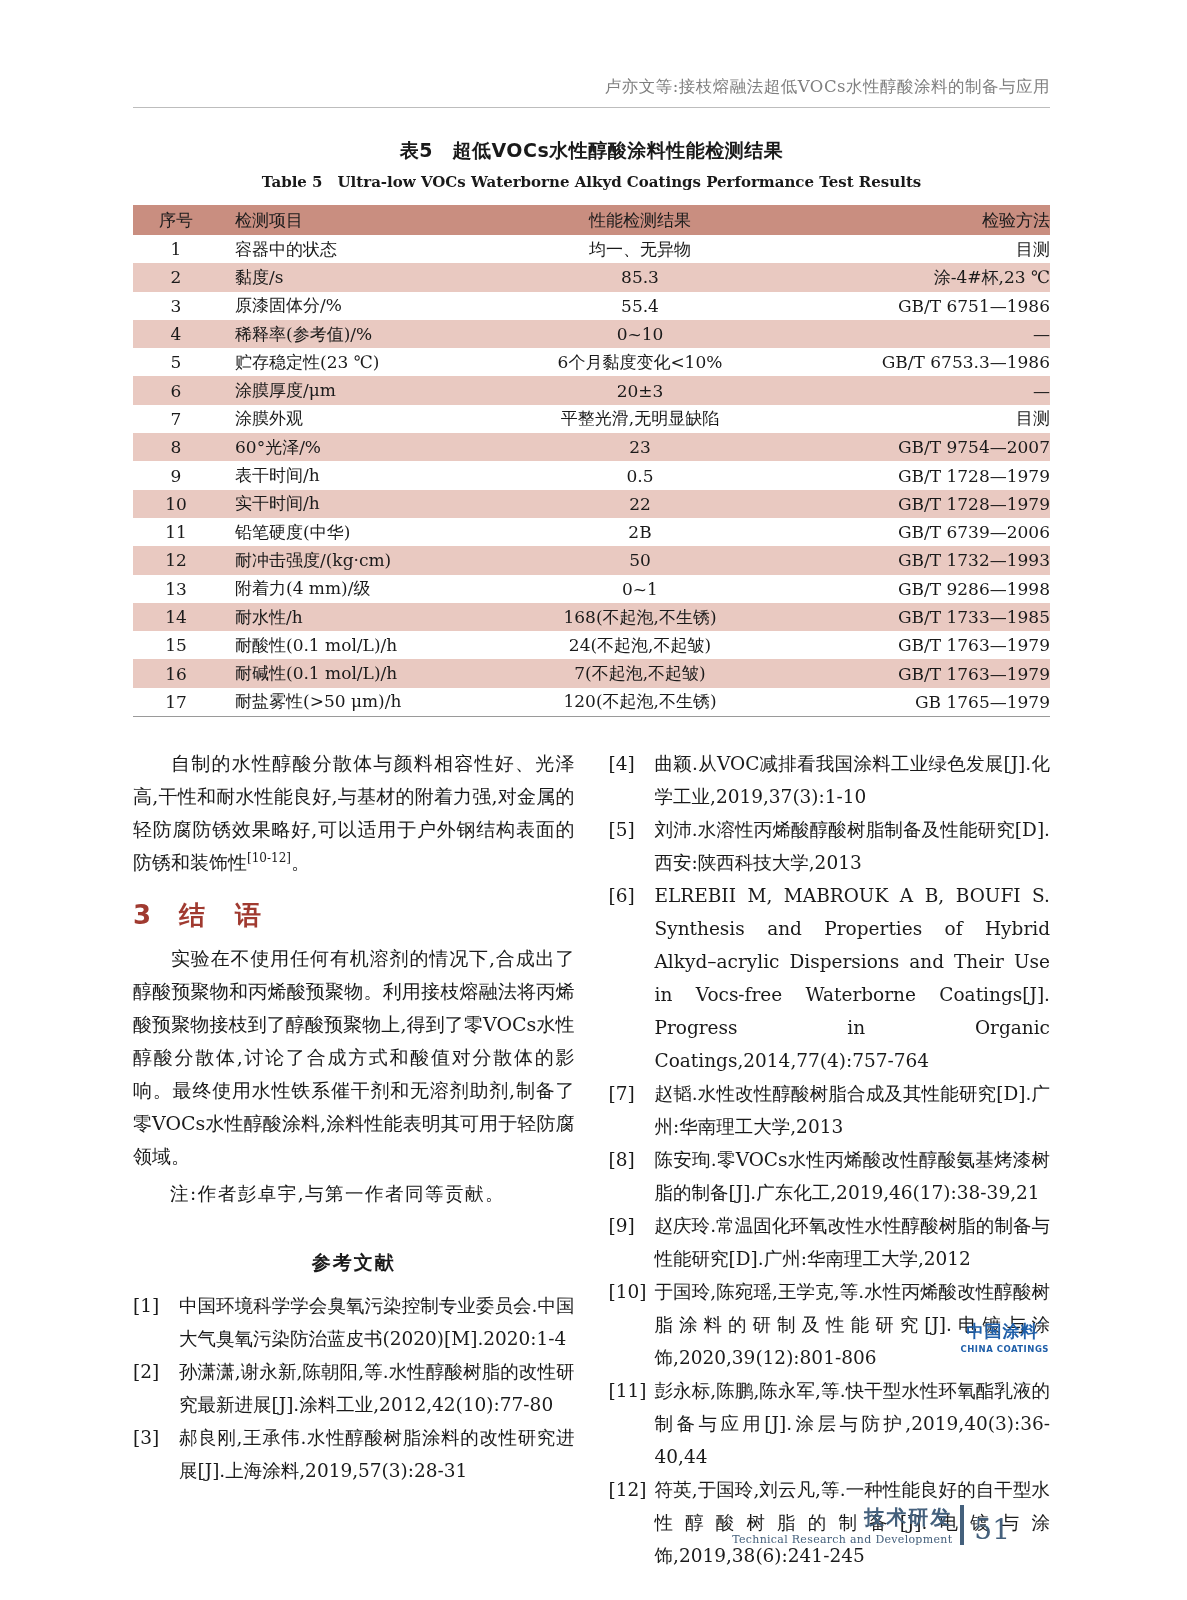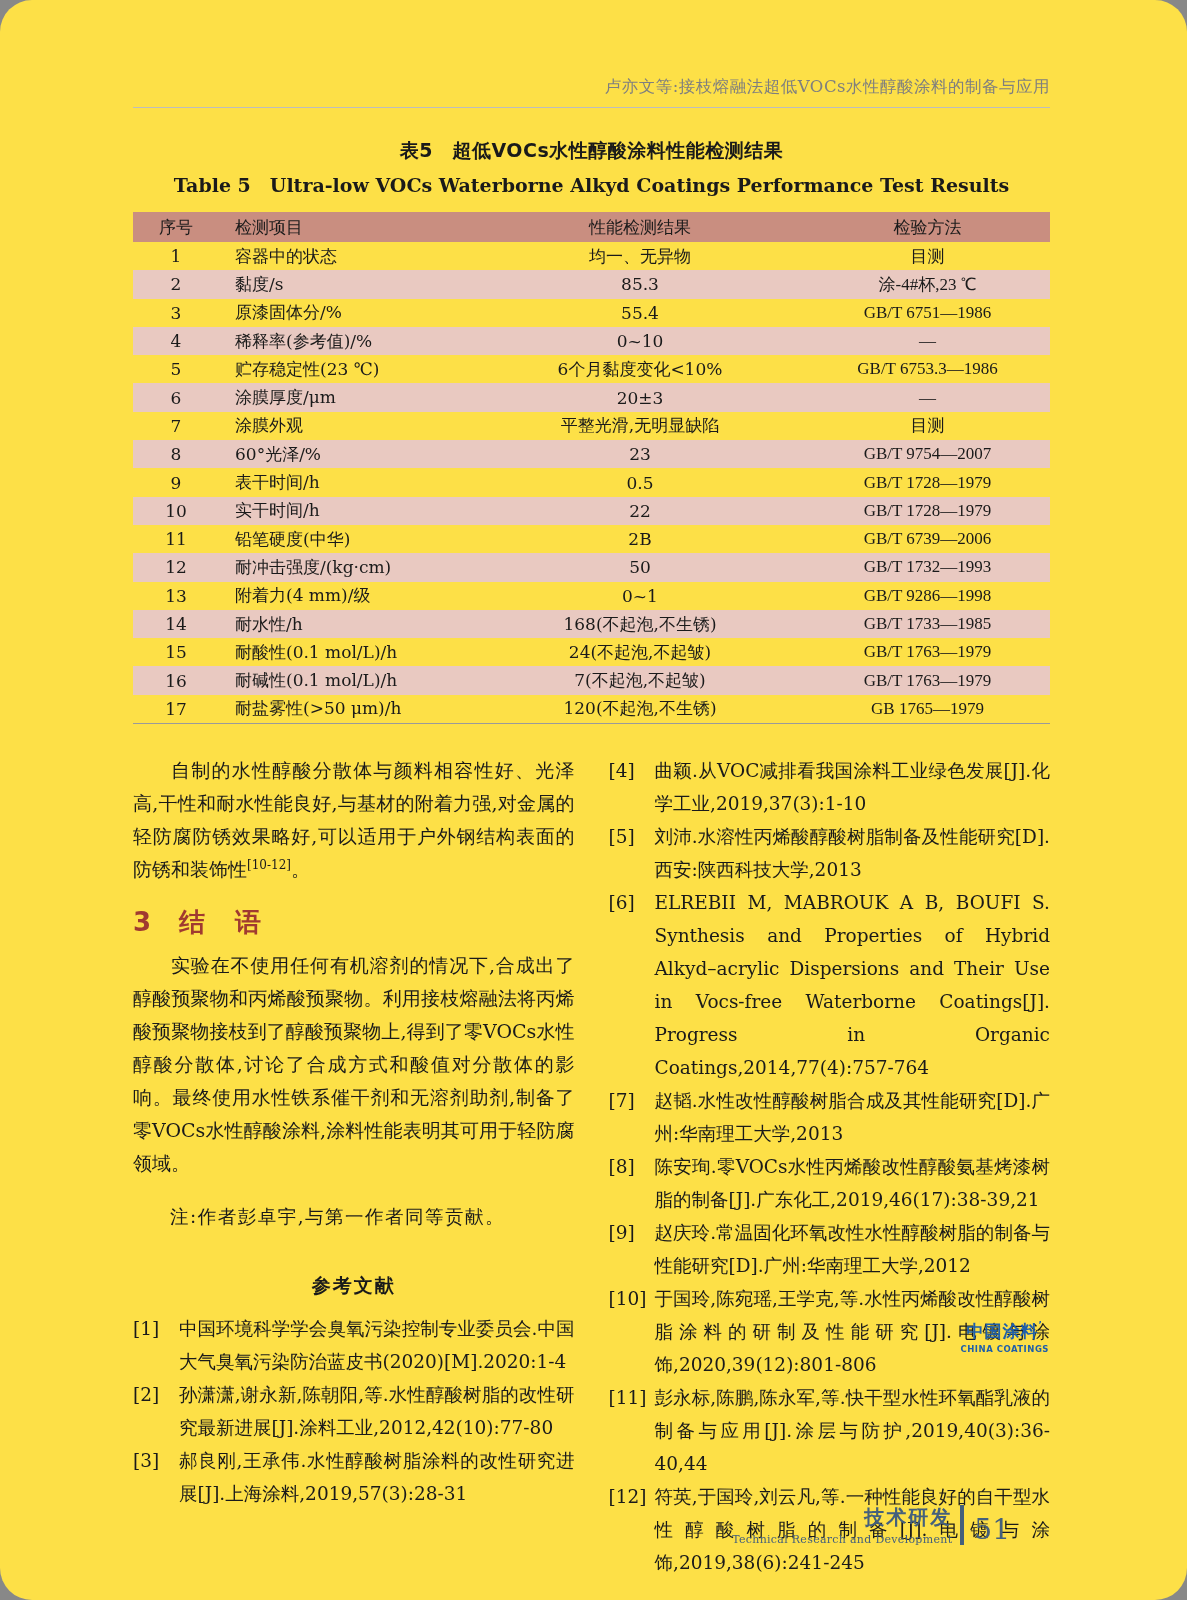--- a/index.html
+++ b/index.html
@@ -9,76 +9,75 @@
     --footer-blue:#44607c;
     --logo-blue:#1f5fa9;
     --running-gray:#7f7f7f;
   }
   *{margin:0;padding:0;box-sizing:border-box;}
   body{background:#888;}
   .page{
     position:relative;
     width:1187px;height:1600px;
     margin:0 auto;
-    background:#fde047;
+    background:#ffffff;
     font-family:"DejaVu Serif","Liberation Serif",serif;
     color:#1a1a1a;
     overflow:hidden;
-    border-radius:32px;
   }
   .content{padding:76px 137px 0 133px;}
   
   .running-head{
     text-align:right;
     font-size:16.5px;
     color:var(--running-gray);
     letter-spacing:.5px;
   }
   .head-rule{border:none;border-top:1.5px solid #bdbdbd;margin-top:9px;}
   
   .tbl-title-zh{
     margin-top:30px;text-align:center;
     font-family:"DejaVu Sans","Liberation Sans",sans-serif;
     font-weight:bold;font-size:19px;letter-spacing:.5px;
   }
   .tbl-title-en{
     margin-top:9px;text-align:center;
-    font-weight:bold;font-size:19px;
+    font-weight:bold;font-size:15px;
   }
   
   table.perf{
     margin-top:13px;width:917px;
     border-collapse:collapse;table-layout:fixed;
     font-size:17px;
     border-bottom:1.5px solid #9a9a9a;
   }
   table.perf th{
     background:var(--header-bg);
     font-weight:normal;height:30px;
   }
   table.perf td{height:28.3px;}
   table.perf tr.stripe td{background:var(--stripe-bg);}
   .c-no{text-align:center;}
   .c-item{text-align:left;padding-left:16px;}
   .c-result{text-align:center;}
-  .c-method{text-align:center;font-family:Liberation Serif, serif;}
+  .c-method{text-align:right;}
   th.c-item{text-align:left;}
   
   .columns{display:flex;gap:34px;margin-top:30px;}
   .col{width:447px;font-size:19px;line-height:33px;text-align:justify;}
   .para{text-indent:2em;}
   .para sup{font-size:12px;line-height:0;}
   h2.section{
     margin:20px 0 10px 0;
     font-family:"DejaVu Sans","Liberation Sans",sans-serif;
     color:var(--section-red);
     font-size:26px;letter-spacing:2px;
   }
   h2.section .sec-no{margin-right:26px;}
-  .note{text-indent:2em;font-size:18.5px;letter-spacing:1.5px;margin-top:20px;}
+  .note{text-indent:2em;font-size:18.5px;letter-spacing:1.5px;margin-top:4px;}
   .ref-heading{
     text-align:center;
     font-family:"DejaVu Sans","Liberation Sans",sans-serif;
     font-weight:bold;font-size:19px;
     margin:36px 0 10px 0;letter-spacing:2px;
   }
   .ref-list{font-size:18.5px;line-height:33px;}
   .ref{display:flex;}
   .ref .ref-id{flex:0 0 46px;}
   .ref .ref-text{flex:1;text-align:justify;}

